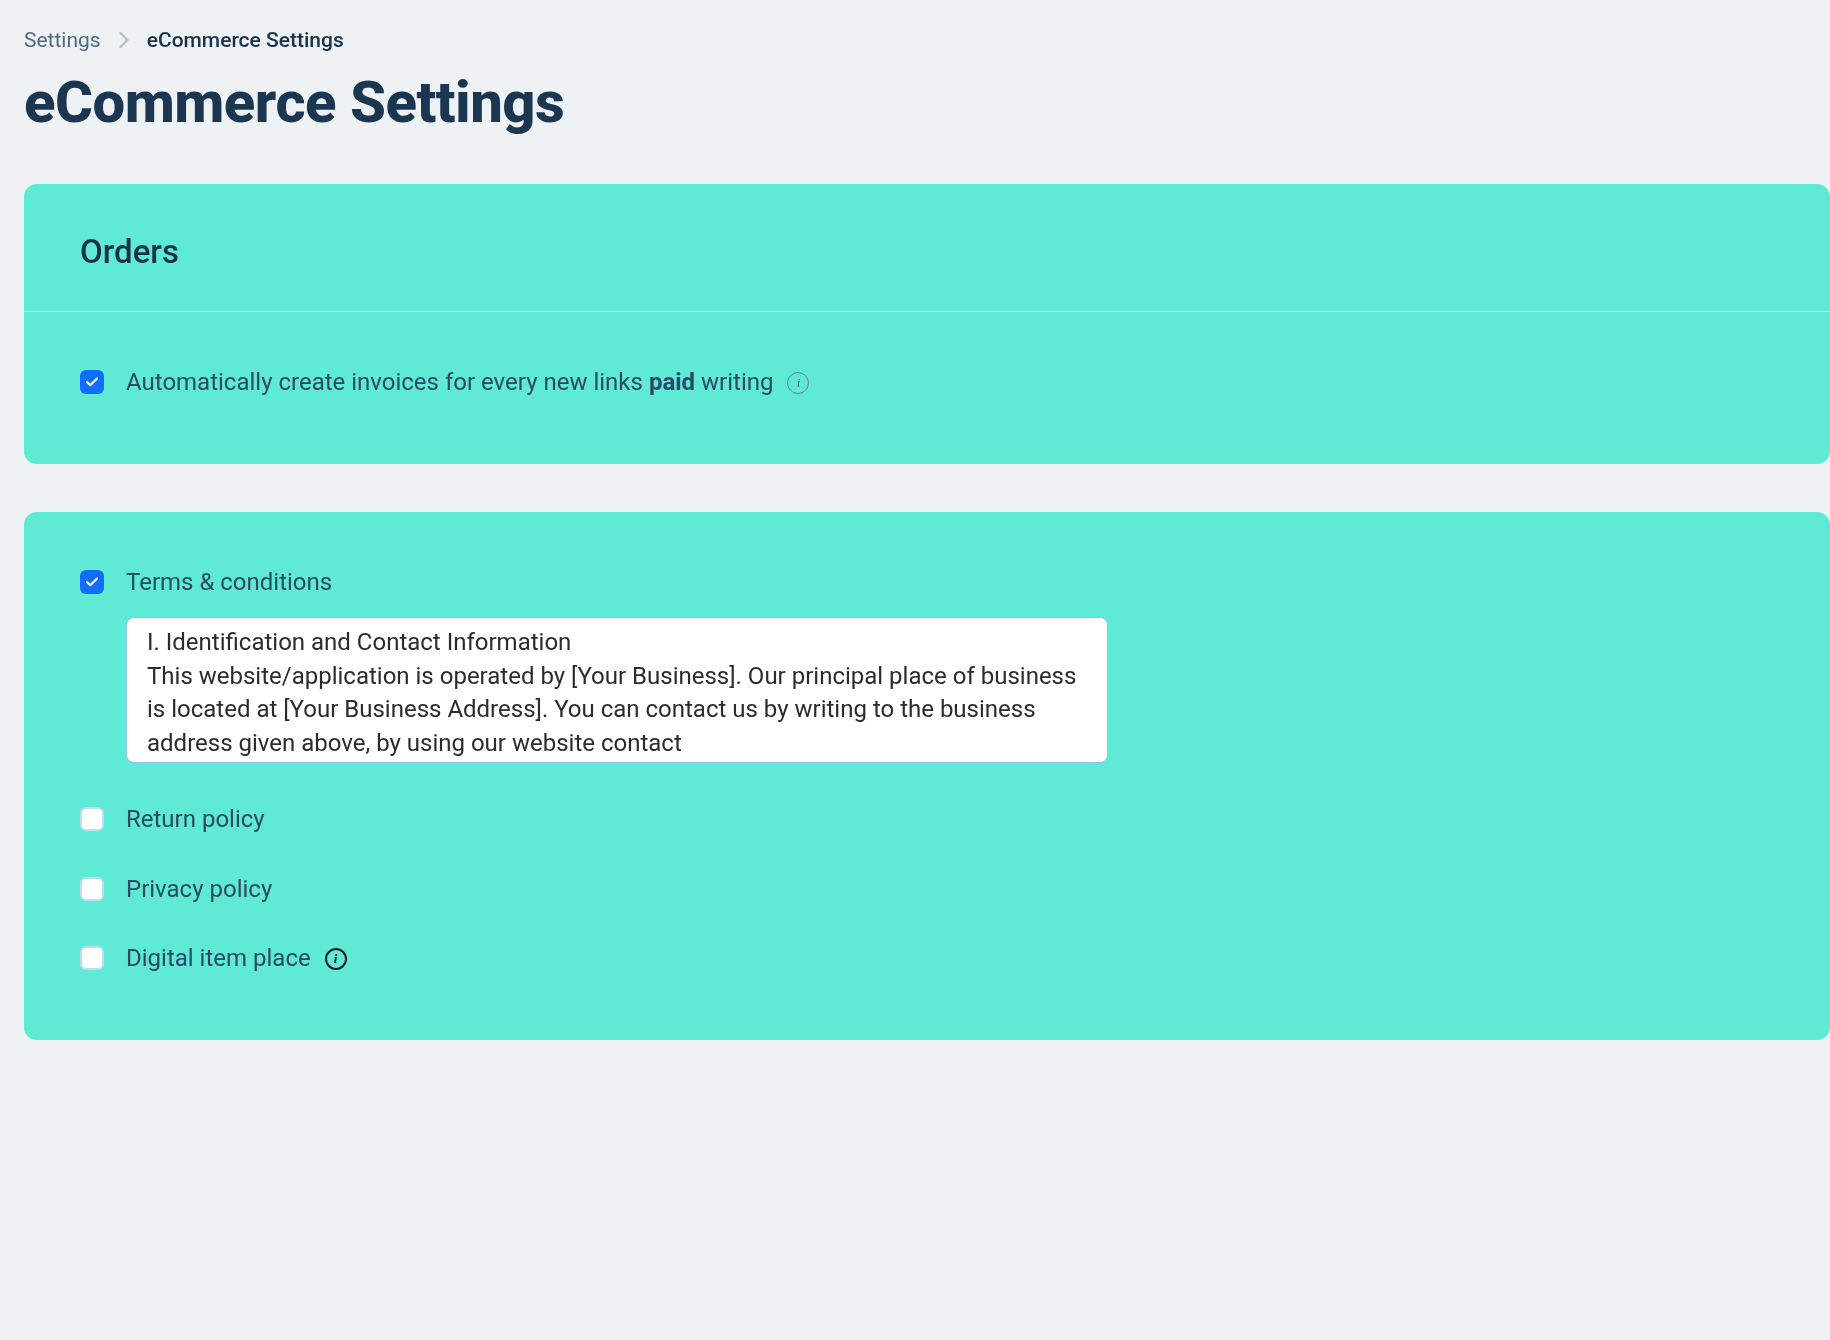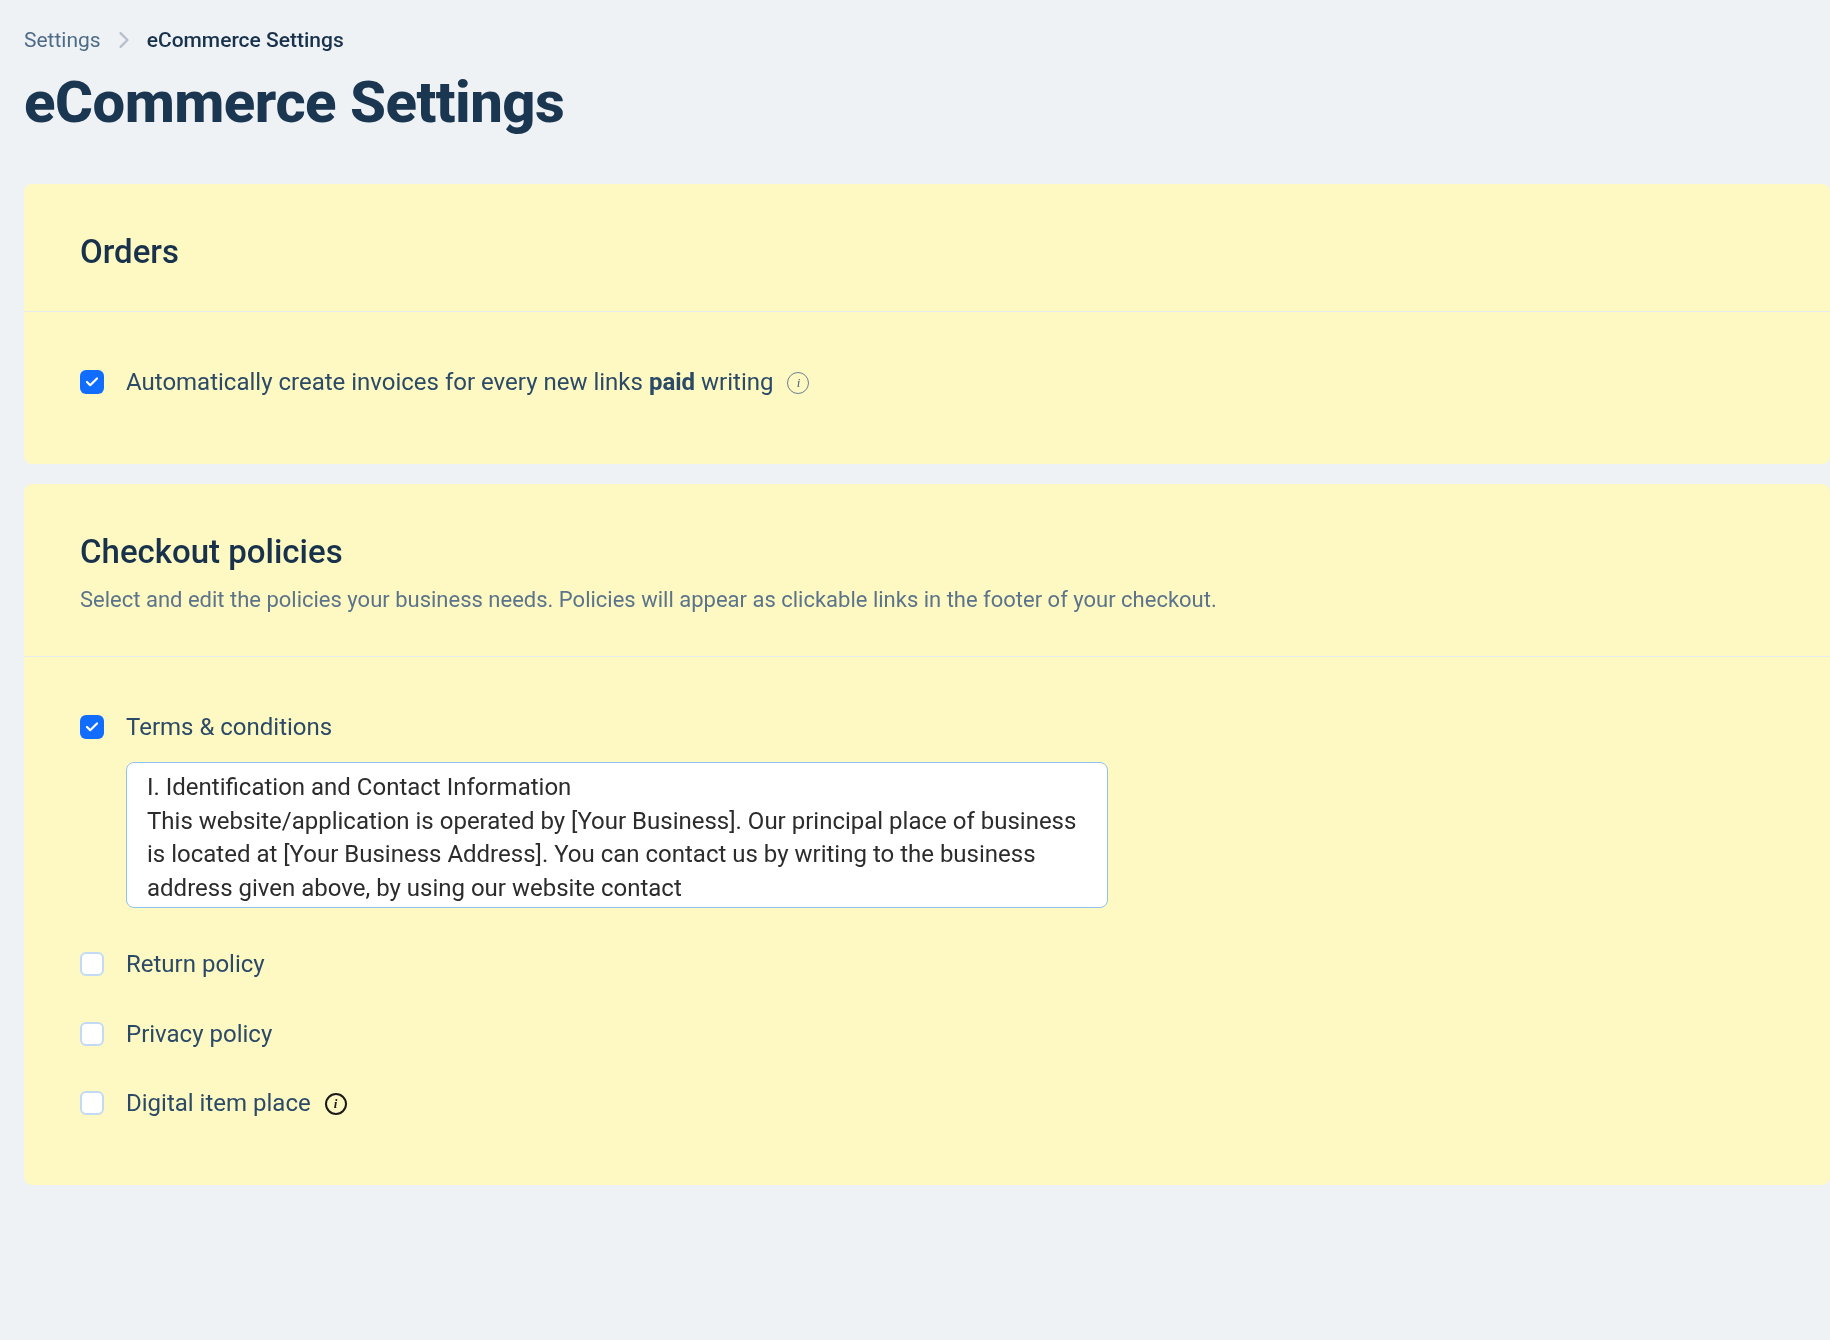--- a/index.html
+++ b/index.html
@@ -38,23 +38,23 @@
       font-weight: 500;
     }
     .page-title {
       font-size: 58px;
       font-weight: 800;
       color: #1a3650;
       letter-spacing: -0.5px;
       margin-bottom: 48px;
     }
     .card {
-      background: #fef9c3;
-      border-radius: 8px;
-      margin-bottom: 20px;
+      background: #5eead4;
+      border-radius: 13px;
+      margin-bottom: 48px;
       overflow: hidden;
     }
     .card-header {
       padding: 48px 56px 40px 56px;
       border-bottom: 1px solid #e7ecef;
     }
     .card-title {
       font-size: 33px;
       font-weight: 500;
       color: #18324c;
@@ -182,24 +182,20 @@
           <span>
             <span>Automatically create invoices for every new links </span><span class="bold">paid</span><span> writing</span>
           </span>
           <span class="info-icon">i</span>
         </span>
       </div>
     </div>
   </section>
 
   <section class="card">
-    <div class="card-header">
-      <h2 class="card-title">Checkout policies</h2>
-      <p class="card-subtitle">Select and edit the policies your business needs. Policies will appear as clickable links in the footer of your checkout.</p>
-    </div>
     <div class="card-body">
 
       <div class="checkbox-row">
         <span class="checkbox checked">
           <svg viewBox="0 0 14 14" fill="none">
               <path d="M2 7l3.2 3.2L12 3.5" stroke="#fff" stroke-width="2.2" stroke-linecap="round" stroke-linejoin="round"></path>
             </svg>
         </span>
         <span class="checkbox-label">Terms &amp; conditions</span>
       </div>

